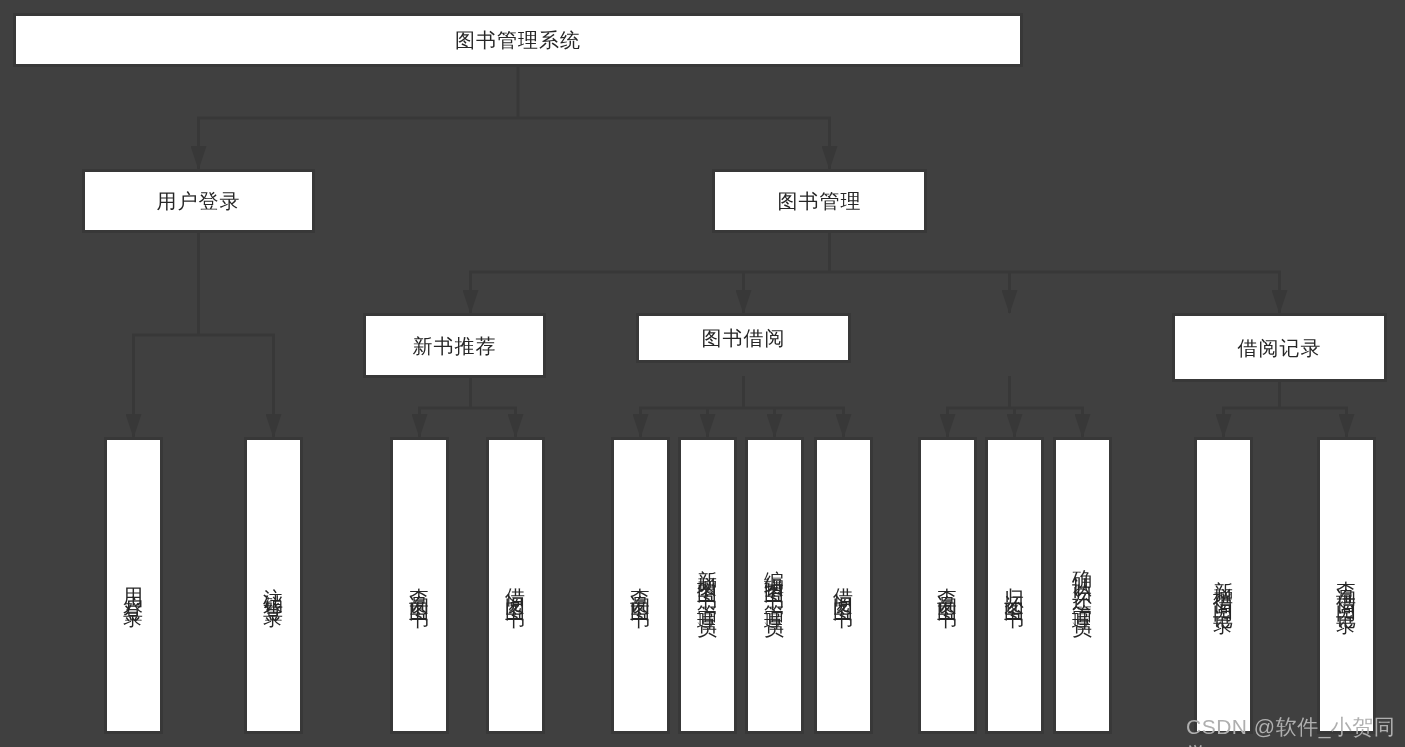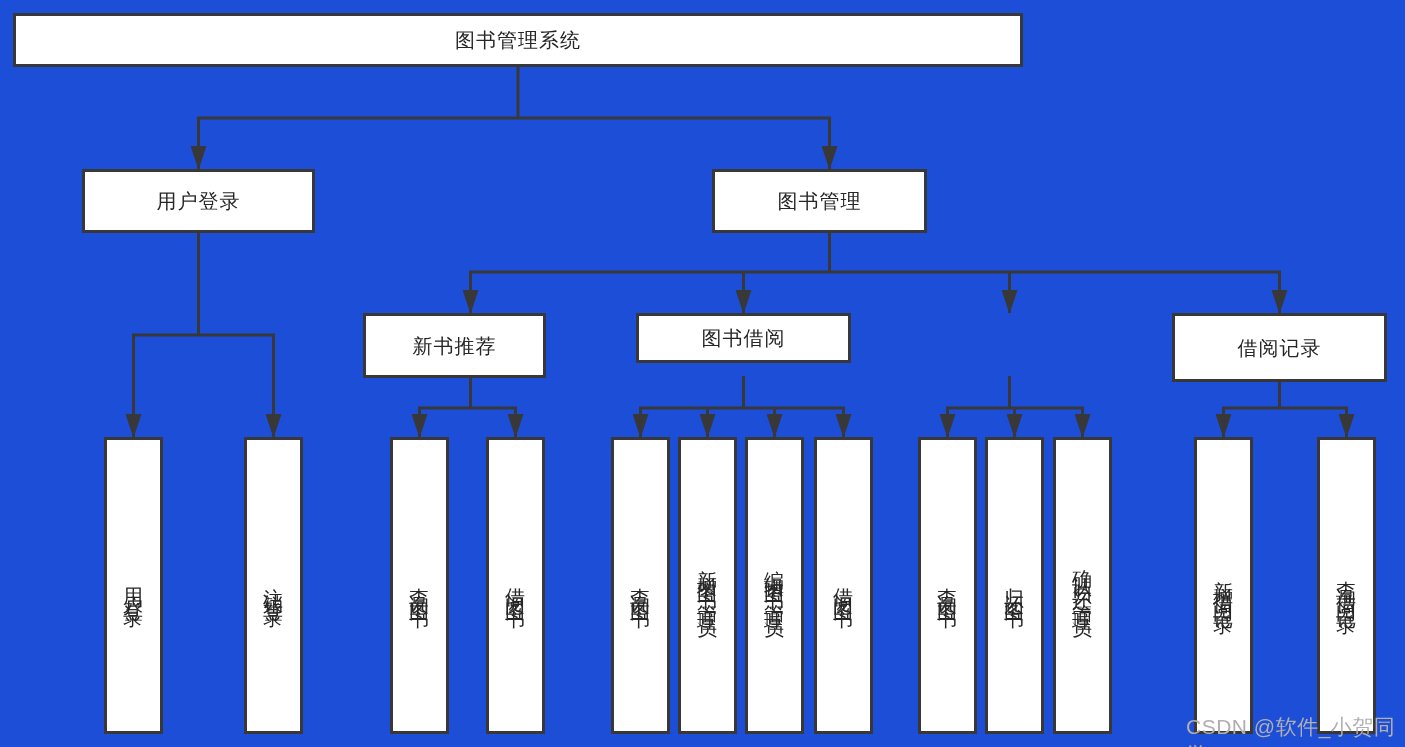--- a/index.html
+++ b/index.html
@@ -1,20 +1,20 @@
 <!DOCTYPE html>
 <html><head>
 <meta charset="utf-8">
 <title></title>
 <style>
   html,body{margin:0;padding:0;background:#ffffff;}
   .canvas{
     position:relative;
     width:1405px;height:747px;
-    background:#1d4ed8;
+    background:#404040;
     font-family:"Liberation Sans","DejaVu Sans",sans-serif;
     overflow:hidden;
   }
   .wires{position:absolute;left:0;top:0;pointer-events:none;}
   .node{
     position:absolute;
     box-sizing:border-box;
     border:3px solid #383838;
     background:#ffffff;
     color:#262626;

